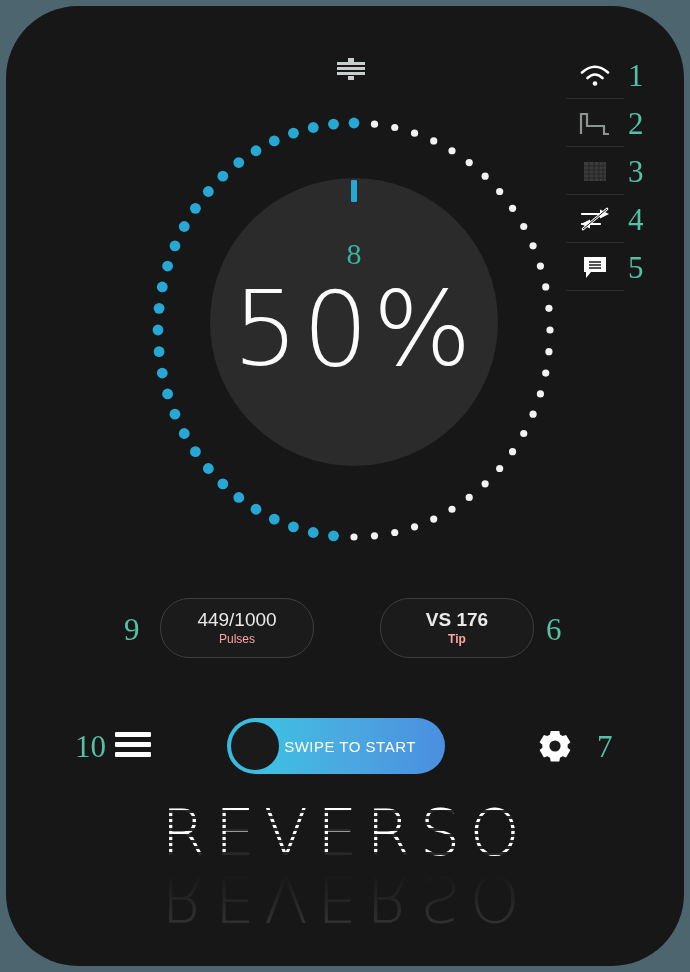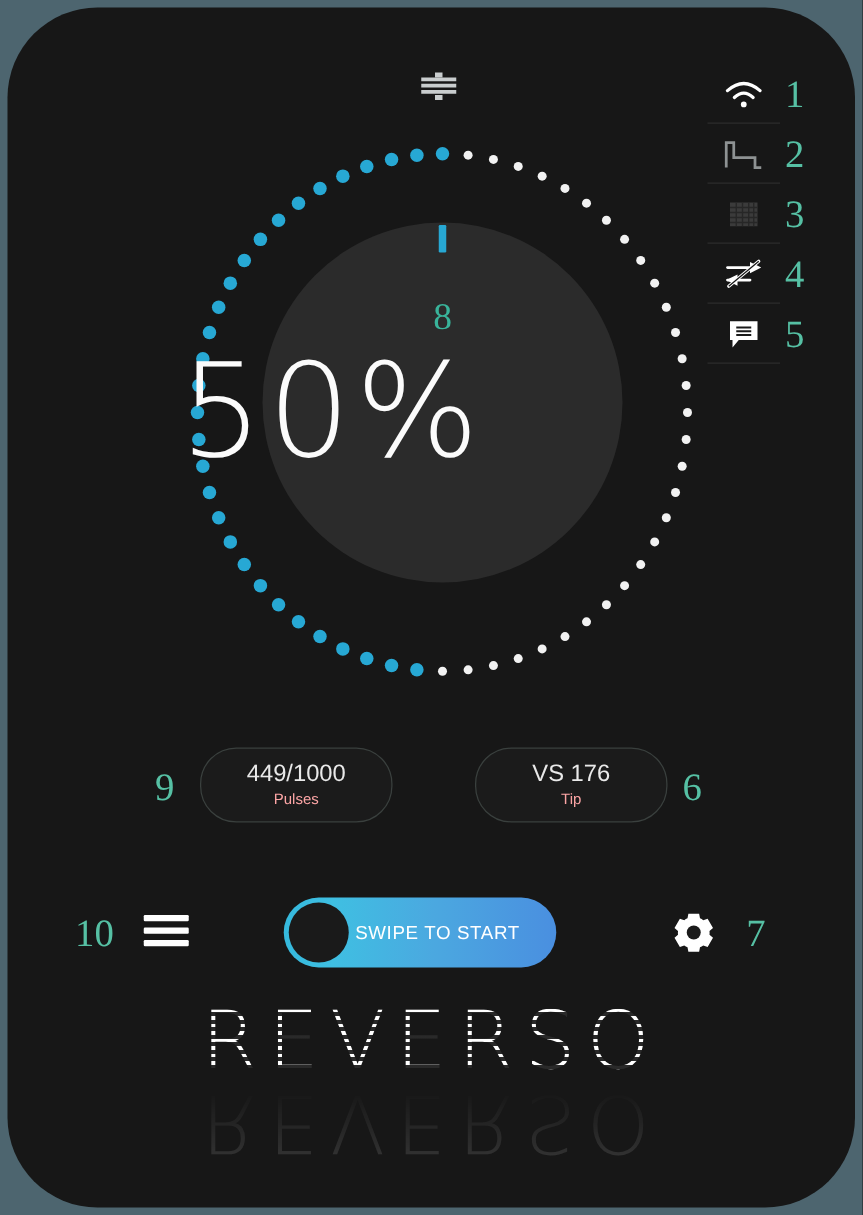--- a/index.html
+++ b/index.html
@@ -85,21 +85,21 @@
     position:absolute;
     left:0; top:128px; width:420px;
     text-align:center;
     font-size:30px;
     color:#39b39a;
     font-family:"Liberation Serif", serif;
   }
   #pct{
     position:absolute;
     left:0; top:168px; width:420px;
-    text-align:left;
+    text-align:center;
     font-size:104px;
     letter-spacing:4px;
     color:#fbfbfb;
     font-weight:300;
     font-family:"DejaVu Sans", sans-serif;
     line-height:1;
   }
 
   
   #pill-row{
@@ -114,21 +114,21 @@
     border:1px solid #3a403e;
     border-radius:29px;
     display:flex; flex-direction:column;
     align-items:center; justify-content:center;
     background:#1b1b1b;
     text-align:center;
   }
   .pill-main{font-size:19px;color:#e9e9e9;line-height:1.15;}
   .pill-sub{font-size:12px;color:#fca5a5;line-height:1.4;}
   #pill-left{left:154px;}
-  #pill-right{left:374px;}
+  #pill-right{left:374px;font-weight:bold;}
   .pill-num{
     position:absolute;
     top:14px;
     font-size:31px;
     color:#56c0a4;
     font-family:"Liberation Serif", serif;
   }
   #num9{left:118px;}
   #num6{left:540px;}
 
@@ -171,21 +171,21 @@
     letter-spacing:0.5px;
   }
   #gear{position:absolute;left:530px;top:13px;width:38px;height:38px;}
   .bottom-num{
     position:absolute;
     top:15px;
     font-size:31px;
     color:#56c0a4;
     font-family:"Liberation Serif", serif;
   }
-  #num10{left:54px;}
+  #num10{left:69px;}
   #num7{left:591px;}
 
   
   #logo-wrap{
     position:absolute;
     left:0; top:795px; width:678px; height:120px;
     display:flex; flex-direction:column; align-items:center;
   }
   #logo{
     position:relative;

